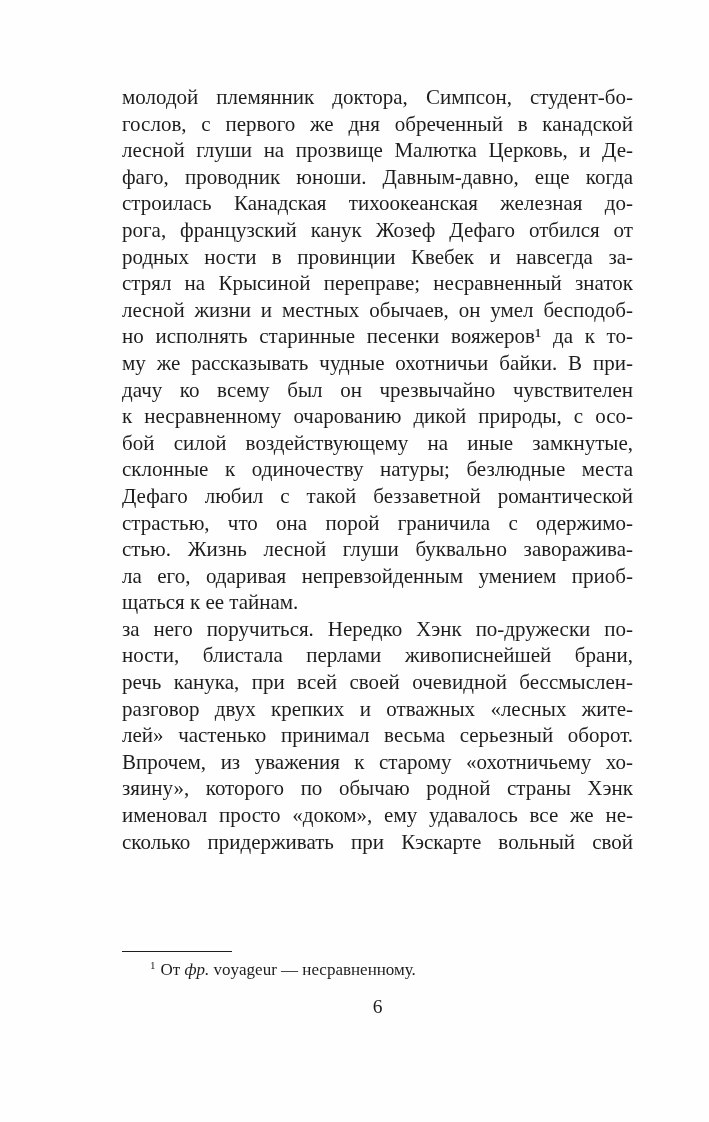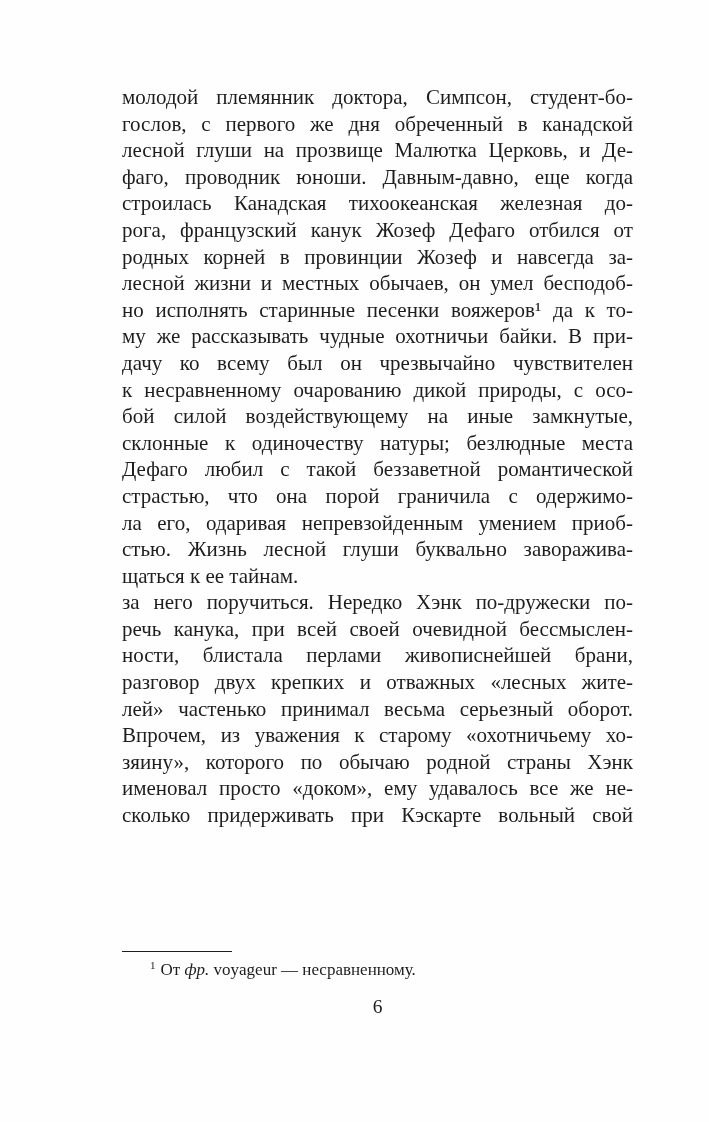--- a/index.html
+++ b/index.html
@@ -75,36 +75,37 @@
 
 <div class="page">
 
   <div class="text-block" id="paragraphs-container">
       <div class="line just">молодой племянник доктора, Симпсон, студент-бо-</div>
       <div class="line just">гослов, с первого же дня обреченный в канадской</div>
       <div class="line just">лесной глуши на прозвище Малютка Церковь, и Де-</div>
       <div class="line just">фаго, проводник юноши. Давным-давно, еще когда</div>
       <div class="line just">строилась Канадская тихоокеанская железная до-</div>
       <div class="line just">рога, французский канук Жозеф Дефаго отбился от</div>
-      <div class="line just">родных корней в провинции Жозеф и навсегда за-</div>
+      <div class="line just">родных ности в провинции Квебек и навсегда за-</div>
+      <div class="line just">стрял на Крысиной переправе; несравненный знаток</div>
       <div class="line just">лесной жизни и местных обычаев, он умел бесподоб-</div>
       <div class="line just">но исполнять старинные песенки вояжеров¹ да к то-</div>
       <div class="line just">му же рассказывать чудные охотничьи байки. В при-</div>
       <div class="line just">дачу ко всему был он чрезвычайно чувствителен</div>
       <div class="line just">к несравненному очарованию дикой природы, с осо-</div>
       <div class="line just">бой силой воздействующему на иные замкнутые,</div>
       <div class="line just">склонные к одиночеству натуры; безлюдные места</div>
       <div class="line just">Дефаго любил с такой беззаветной романтической</div>
       <div class="line just">страстью, что она порой граничила с одержимо-</div>
+      <div class="line just">стью. Жизнь лесной глуши буквально заворажива-</div>
       <div class="line just">ла его, одаривая непревзойденным умением приоб-</div>
-      <div class="line just">стью. Жизнь лесной глуши буквально заворажива-</div>
       <div class="line">щаться к ее тайнам.</div>
       <div class="line just">за него поручиться. Нередко Хэнк по-дружески по-</div>
+      <div class="line just">ности, блистала перлами живописнейшей брани,</div>
       <div class="line just">речь канука, при всей своей очевидной бессмыслен-</div>
-      <div class="line just">ности, блистала перлами живописнейшей брани,</div>
       <div class="line just">разговор двух крепких и отважных «лесных жите-</div>
       <div class="line just">лей» частенько принимал весьма серьезный оборот.</div>
       <div class="line just">Впрочем, из уважения к старому «охотничьему хо-</div>
       <div class="line just">зяину», которого по обычаю родной страны Хэнк</div>
       <div class="line just">именовал просто «доком», ему удавалось все же не-</div>
       <div class="line just">сколько придерживать при Кэскарте вольный свой</div>
     </div>
 
   <div class="footnote-sep"></div>
 

